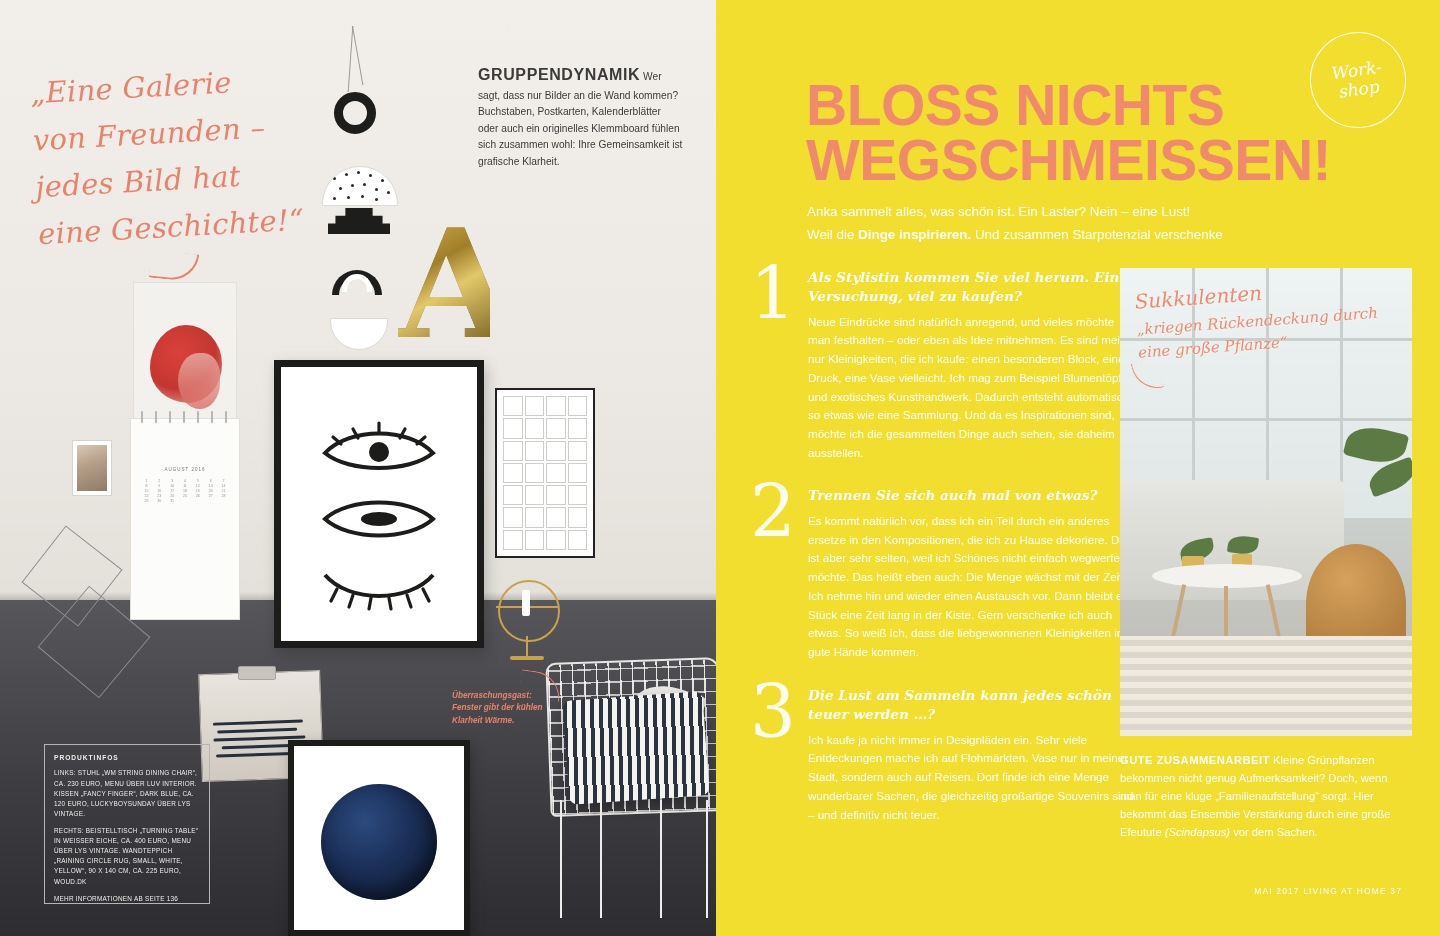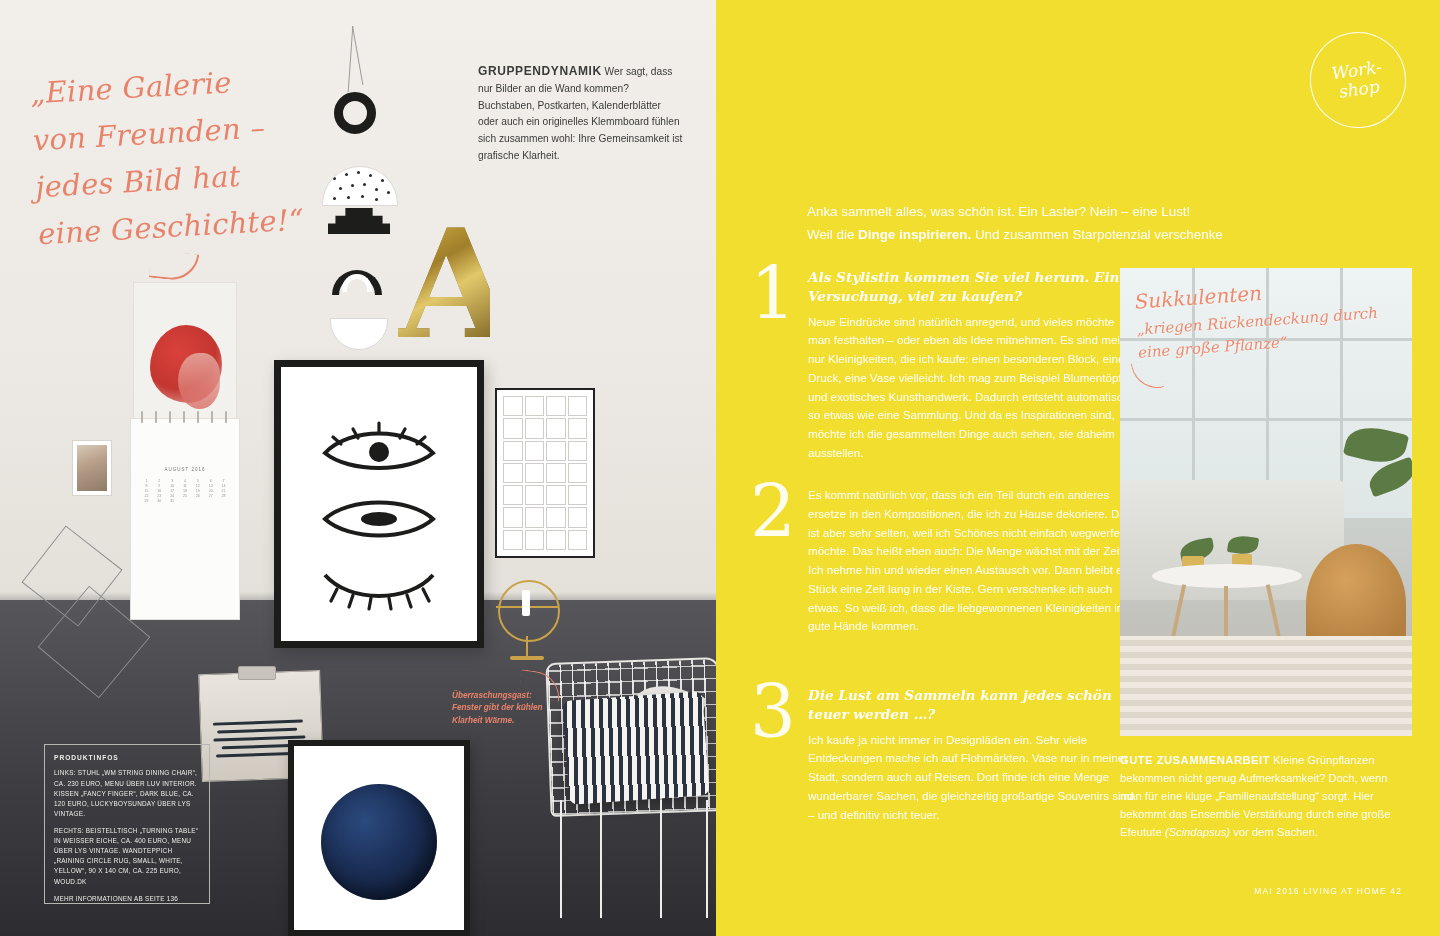--- a/index.html
+++ b/index.html
@@ -74,21 +74,21 @@
     left: 478px;
     top: 62px;
     width: 205px;
     font-size: 10.2px;
     line-height: 1.62;
     color: #3b3b3b;
   }
   .gruppen b {
     font-weight: bold;
     letter-spacing: 0.6px;
-    font-size: 12px;
+    font-size: 16px;
   }
 
   
   .mobile { position:absolute; left:300px; top:26px; width:150px; height:360px; }
   .mobile .string {
     position:absolute; left:50px; top:0; width:1px; height:66px; background:#9a9a9a;
     transform: rotate(4deg);
   }
   .mobile .string2 {
     position:absolute; left:52px; top:0; width:1px; height:60px; background:#9a9a9a;
@@ -626,36 +626,41 @@
     </div>
   </div>
 
   <div class="page-right">
 
     <div class="workshop-badge">
       <span>Work-</span>
       <span>shop</span>
     </div>
 
+    <div class="headline">
+      <div>Bloss nichts</div>
+      <div>wegschmeissen!</div>
+    </div>
 
     <div class="standfirst">
       <div>Anka sammelt alles, was schön ist. Ein Laster? Nein – eine Lust!</div>
       <div>
         <span>Weil die </span><b>Dinge inspirieren.</b><span> Und zusammen Starpotenzial verschenke</span>
       </div>
     </div>
 
     <div class="qa" id="qa1">
       <div class="num">1</div>
       <div class="q">Als Stylistin kommen Sie viel herum. Eine Versuchung, viel zu kaufen?</div>
       <div class="a">Neue Eindrücke sind natürlich anregend, und vieles möchte man festhalten – oder eben als Idee mitnehmen. Es sind meist nur Kleinigkeiten, die ich kaufe: einen besonderen Block, einen Druck, eine Vase vielleicht. Ich mag zum Beispiel Blumentöpfe und exotisches Kunsthandwerk. Dadurch entsteht automatisch so etwas wie eine Sammlung. Und da es Inspirationen sind, möchte ich die gesammelten Dinge auch sehen, sie daheim ausstellen.</div>
     </div>
 
     <div class="qa" id="qa2">
       <div class="num">2</div>
+      <div class="q">Trennen Sie sich auch mal von etwas?</div>
       <div class="a">Es kommt natürlich vor, dass ich ein Teil durch ein anderes ersetze in den Kompositionen, die ich zu Hause dekoriere. Das ist aber sehr selten, weil ich Schönes nicht einfach wegwerfen möchte. Das heißt eben auch: Die Menge wächst mit der Zeit. Ich nehme hin und wieder einen Austausch vor. Dann bleibt ein Stück eine Zeit lang in der Kiste. Gern verschenke ich auch etwas. So weiß ich, dass die liebgewonnenen Kleinigkeiten in gute Hände kommen.</div>
     </div>
 
     <div class="qa" id="qa3">
       <div class="num">3</div>
       <div class="q">Die Lust am Sammeln kann jedes schön teuer werden …?</div>
       <div class="a">Ich kaufe ja nicht immer in Designläden ein. Sehr viele Entdeckungen mache ich auf Flohmärkten. Vase nur in meiner Stadt, sondern auch auf Reisen. Dort finde ich eine Menge wunderbarer Sachen, die gleichzeitig großartige Souvenirs sind – und definitiv nicht teuer.</div>
     </div>
 
     <div class="rphoto">
@@ -683,15 +688,15 @@
     <div class="succ-caption">
       <span class="big">Sukkulenten</span>
       <span>„kriegen Rückendeckung durch eine große Pflanze“</span>
     </div>
     <div class="succ-arrow"></div>
 
     <div class="caption-right">
       <b>GUTE ZUSAMMENARBEIT</b><span> Kleine Grünpflanzen bekommen nicht genug Aufmerksamkeit? Doch, wenn man für eine kluge „Familienaufstellung“ sorgt. Hier bekommt das Ensemble Verstärkung durch eine große Efeutute </span><i>(Scindapsus)</i><span> vor dem Sachen.</span>
     </div>
 
-    <div class="folio">MAI 2016 LIVING AT HOME 42</div>
+    <div class="folio">MAI 2017 LIVING AT HOME 37</div>
   </div>
 </div>
 
 </body></html>

